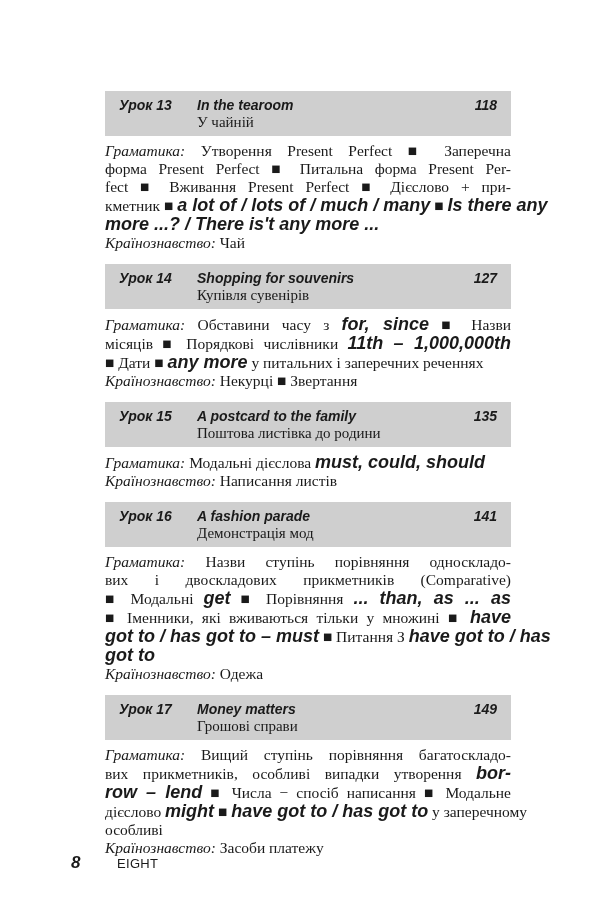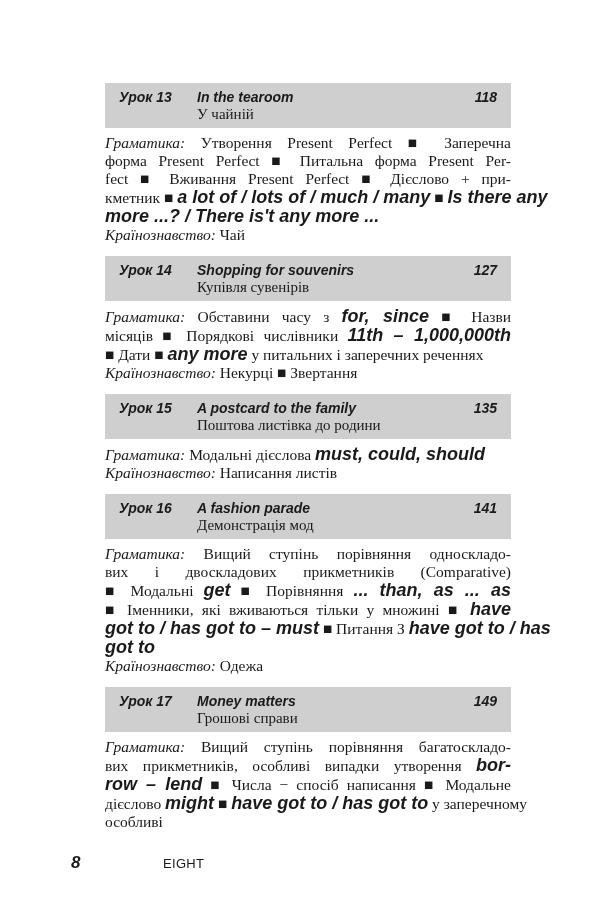--- a/index.html
+++ b/index.html
@@ -4,20 +4,21 @@
   <style>
     html, body { margin: 0; padding: 0; }
     body {
       width: 600px; height: 918px; background: #ffffff; position: relative;
       overflow: hidden; color: #1a1a1a;
     }
     .page { position: absolute; left: 105px; top: 83px; width: 406px; }
     .lesson-head {
       background: #cfcfcf; height: 45px; position: relative;
       margin-bottom: 4px;
+      margin-top: 8px;
     }
     .lesson-head .num {
       position: absolute; left: 14px; top: 6px;
       font-family: "Liberation Sans", sans-serif; font-weight: bold; font-style: italic;
       font-size: 14px;
     }
     .lesson-head .title-en {
       position: absolute; left: 92px; top: 6px;
       font-family: "Liberation Sans", sans-serif; font-weight: bold; font-style: italic;
       font-size: 14px;
@@ -42,21 +43,21 @@
     }
     .body-text .line { display: block; white-space: nowrap; text-align: justify; text-align-last: justify; }
     .body-text .line.last { text-align-last: left; }
     .footer { position: absolute; top: 853px; left: 71px; }
     .footer .pnum {
       font-family: "Liberation Sans", sans-serif; font-weight: bold; font-style: italic;
       font-size: 17px; position: absolute; left: 0; top: 0;
     }
     .footer .pword {
       font-family: "Liberation Sans", sans-serif; font-size: 13px;
-      position: absolute; left: 46px; top: 3px; letter-spacing: 0.3px; margin-left: 46px;
+      position: absolute; left: 46px; top: 3px; letter-spacing: 0.3px;
     }
   </style>
 </head>
 <body>
 
 <div class="page" id="toc">
     <div class="lesson-head">
       <span class="num">Урок 13</span>
       <span class="title-en">In the tearoom</span>
       <span class="title-uk">У чайній</span>
@@ -92,39 +93,40 @@
       <span class="line last"><span class="lbl">Граматика:</span> <span>Модальні дієслова </span><span class="en">must, could, should</span></span>
       <span class="line last"><span class="lbl">Країнознавство:</span> <span>Написання листів</span></span>
     </div>
     <div class="lesson-head">
       <span class="num">Урок 16</span>
       <span class="title-en">A fashion parade</span>
       <span class="title-uk">Демонстрація мод</span>
       <span class="page-no">141</span>
     </div>
     <div class="body-text">
-      <span class="line"><span class="lbl">Граматика:</span> <span>Вищий ступінь порівняння односкладо-</span></span>
+      <span class="line"><span class="lbl">Граматика:</span> <span>Назви ступінь порівняння односкладо-</span></span>
       <span class="line"><span>вих і двоскладових прикметників (Comparative)</span></span>
       <span class="line"><span>■ Модальні </span><span class="en">get</span><span> ■ Порівняння </span><span class="en">... than, as ... as</span></span>
       <span class="line"><span>■ Іменники, які вживаються тільки у множині ■ </span><span class="en">have</span></span>
       <span class="line"><span class="en">got to / has got to – must</span><span> ■ Питання З </span><span class="en">have got to / has</span></span>
       <span class="line last"><span class="en">got to</span></span>
       <span class="line last"><span class="lbl">Країнознавство:</span> <span>Одежа</span></span>
     </div>
     <div class="lesson-head">
       <span class="num">Урок 17</span>
       <span class="title-en">Money matters</span>
       <span class="title-uk">Грошові справи</span>
       <span class="page-no">149</span>
     </div>
     <div class="body-text">
       <span class="line"><span class="lbl">Граматика:</span> <span>Вищий ступінь порівняння багатоскладо-</span></span>
       <span class="line"><span>вих прикметників, особливі випадки утворення </span><span class="en">bor-</span></span>
       <span class="line"><span class="en">row – lend</span><span> ■ Числа − спосіб написання ■ Модальне</span></span>
       <span class="line"><span>дієслово </span><span class="en">might</span><span> ■ </span><span class="en">have got to / has got to</span><span> у заперечному</span></span>
       <span class="line last"><span>особливі</span></span>
+      <span class="line last"><span class="lbl">Країнознавство:</span> <span>Засоби платежу</span></span>
     </div>
   </div>
 
 <div class="footer">
   <span class="pnum">8</span>
   <span class="pword">EIGHT</span>
 </div>
 
 </body></html>

